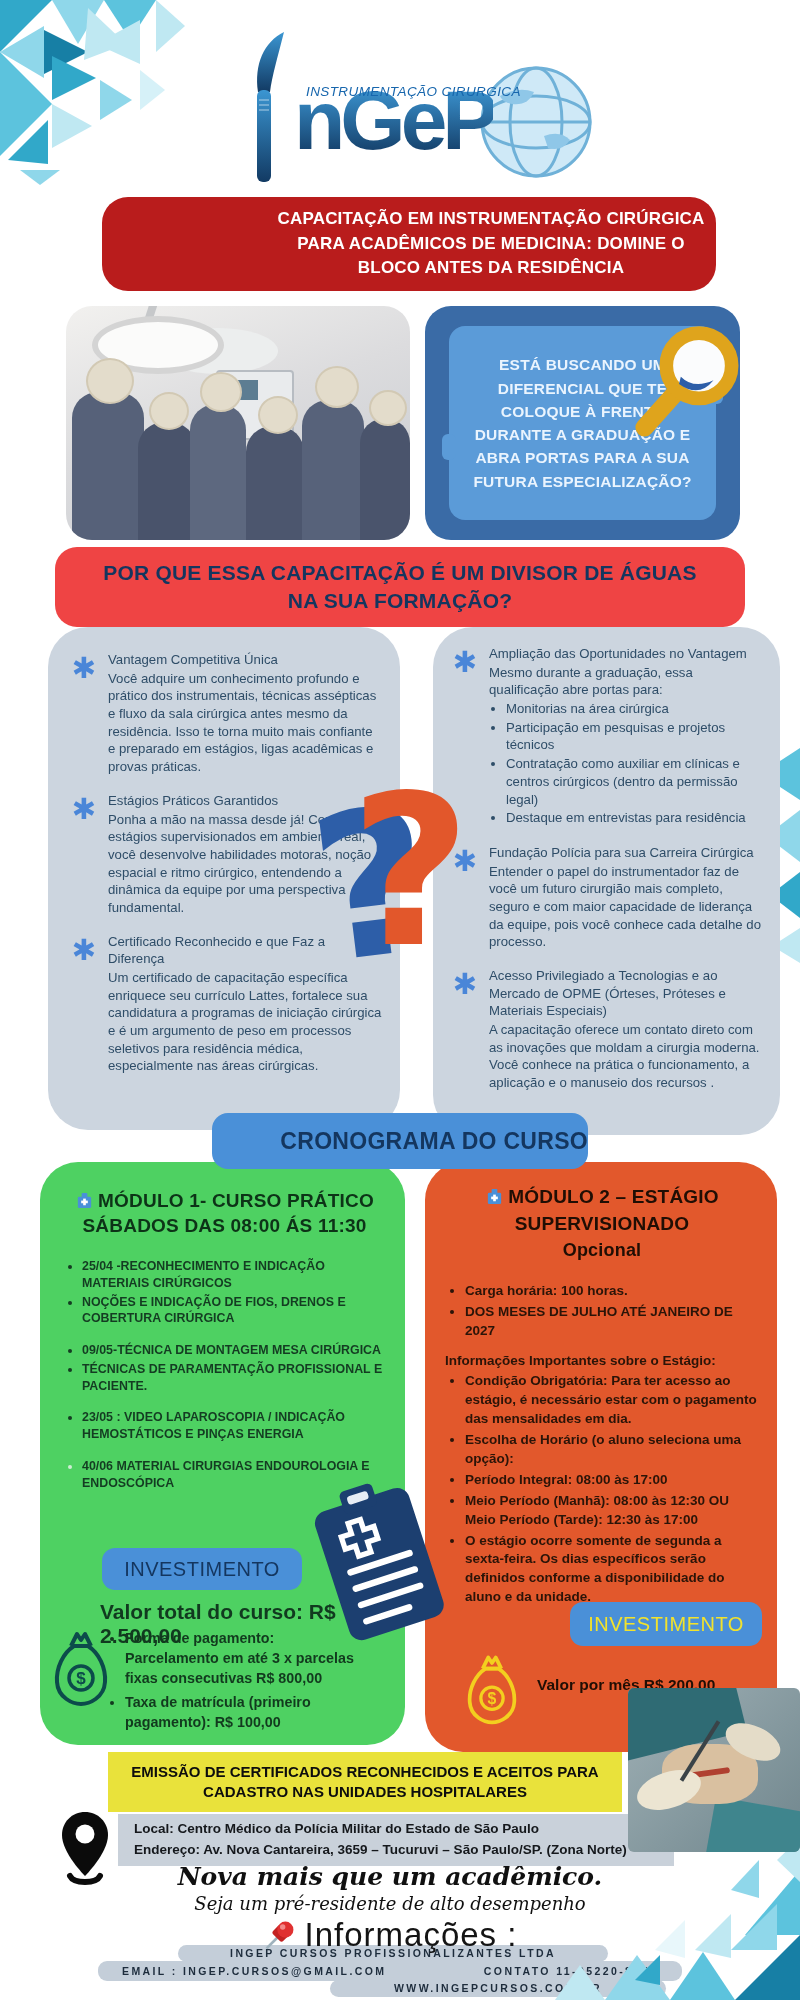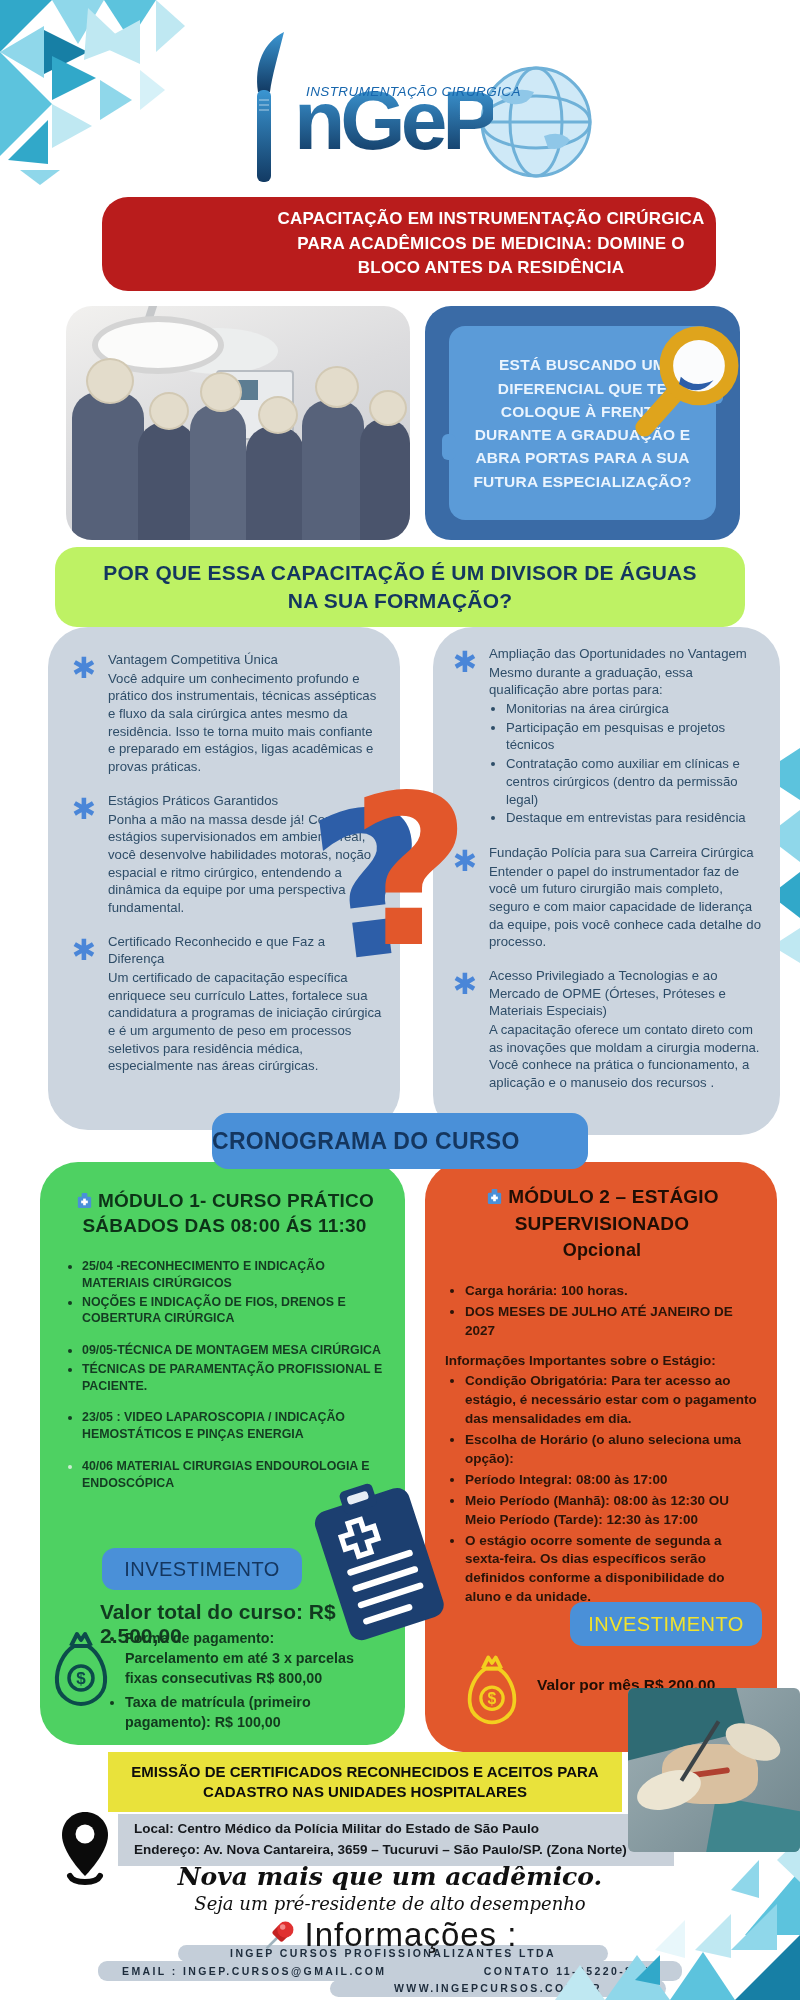--- a/index.html
+++ b/index.html
@@ -53,21 +53,21 @@
   #hook{left:425px;top:306px;width:315px;height:234px;background:#3a6ba6;border-radius:26px;z-index:1}
   .hook-inner{position:absolute;left:24px;top:20px;right:24px;bottom:20px;background:#5b9bd8;
        border-radius:16px;display:flex;align-items:center;justify-content:center}
   .hook-inner p{margin:0;max-width:220px;text-align:center;font-size:15.5px;line-height:1.5;
        font-weight:700;color:#eaf4fe;letter-spacing:.2px}
   .hook-tab{position:absolute;width:14px;height:26px;background:#5b9bd8;border-radius:6px}
   .tab-l{left:17px;top:128px}.tab-r{right:17px;top:72px}
   .magnifier{position:absolute;right:-8px;top:14px;width:118px;height:126px;z-index:3}
 
   
-  #why-header{left:55px;top:547px;width:690px;height:80px;background:#bef264;border-radius:22px;
+  #why-header{left:55px;top:547px;width:690px;height:80px;background:#ef4444;border-radius:22px;
        display:flex;align-items:center;justify-content:center}
   #why-header p{margin:0;max-width:600px;text-align:center;font-size:21px;line-height:1.35;
        font-weight:800;color:#14365f;letter-spacing:.2px}
 
   
   .gray-col{background:#ccd5df;border-radius:40px;overflow:hidden;z-index:1}
   #col-left{left:48px;top:627px;width:352px;height:503px;padding:24px 18px 0 12px;box-sizing:border-box}
   #col-right{left:433px;top:627px;width:347px;height:508px;padding:18px 14px 0 8px;box-sizing:border-box}
   .benefit{display:flex;margin-bottom:16px}
   .b-icon{flex:0 0 48px;font-size:29px;line-height:1;color:#4a86d8;text-align:center;padding-top:3px}
@@ -77,21 +77,21 @@
   ul.sub li{margin-bottom:1px}
 
   
   #qmark{left:314px;top:768px;width:190px;height:265px;z-index:4;pointer-events:none}
   #qmark span{position:absolute;font-weight:800;line-height:1;font-family:"DejaVu Sans",sans-serif}
   .q-blue{left:0;top:18px;font-size:200px;color:#2d5ea8;transform:rotate(-7deg)}
   .q-orange{left:36px;top:0;font-size:208px;color:#e2572b}
 
   
   #schedule-header{left:212px;top:1113px;width:376px;height:56px;background:#4a90d8;border-radius:16px;
-       display:flex;align-items:center;justify-content:flex-start;font-size:23px;font-weight:800;
+       display:flex;align-items:center;justify-content:flex-end;font-size:23px;font-weight:800;
        color:#14365f;letter-spacing:.3px;z-index:2}
 
   #module1{left:40px;top:1162px;width:365px;height:583px;background:#4ed162;border-radius:38px;
        padding:26px 18px 0 22px;box-sizing:border-box;z-index:1}
   .m-title{text-align:center;font-weight:800;font-size:19px;line-height:1.32;color:#0d3317;letter-spacing:.2px}
   .hosp{display:inline-block;width:19px;height:19px;vertical-align:-3px;margin-right:4px}
   ul.topics{margin:20px 0 0 2px;padding-left:18px;font-size:12.4px;font-weight:600;color:#143c22;line-height:1.35}
   ul.topics li{margin-bottom:2px}
   ul.topics li.gap{margin-top:15px}
   ul.topics li.light::marker{color:#cdeed2}

